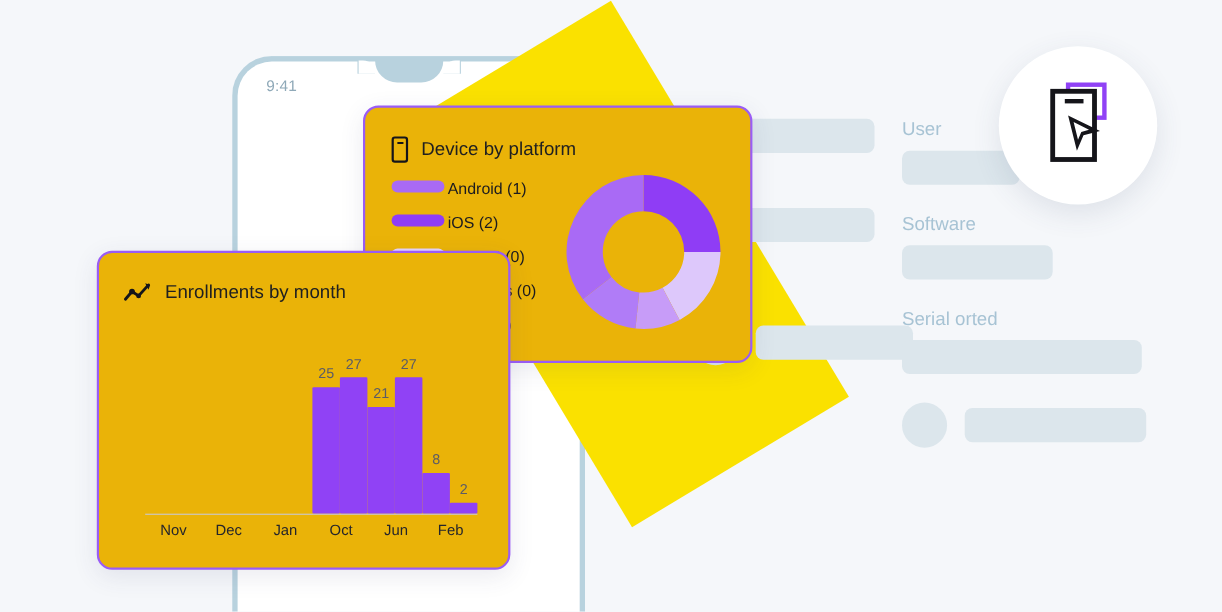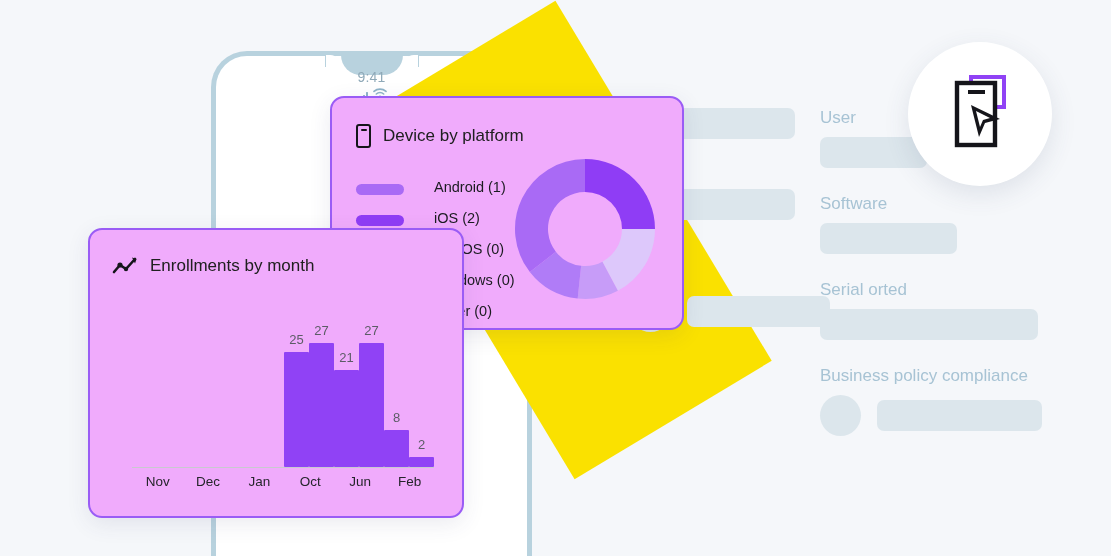--- a/index.html
+++ b/index.html
@@ -29,21 +29,20 @@
   .phone-notch::before, .phone-notch::after{
     content:""; position:absolute; top:0; width:16px; height:12px;
     background:#ffffff;
   }
   .phone-notch::before{ left:-15px; border-radius:0 14px 0 0; box-shadow:-1px 0 0 0 #b8d2de; }
   .phone-notch::after { right:-15px; border-radius:14px 0 0 0; box-shadow: 1px 0 0 0 #b8d2de; }
   .phone-status {
     position:absolute; top:13px; left:0; right:0;
     display:flex; align-items:center; justify-content:space-between;
     padding:0 26px;
-    flex-direction:column;
   }
   .phone-time { font-size:14px; color:#8fa9b8; letter-spacing:.2px; }
   .phone-icons { display:flex; align-items:flex-end; gap:5px; }
   .sig { display:flex; align-items:flex-end; gap:1.5px; height:11px; }
   .sig i { display:block; width:2px; background:#8fb4c8; border-radius:.5px; }
   .sig i:nth-child(1){height:4px}.sig i:nth-child(2){height:6px}
   .sig i:nth-child(3){height:8px}.sig i:nth-child(4){height:11px}
 
   
   .yellow-band {
@@ -64,21 +63,21 @@
   .compliance-row { display:flex; align-items:center; gap:16px; }
   .skel-circle { width:41px; height:41px; border-radius:50%; background:#dce6ec; flex:0 0 auto; }
 
   
   .mid-panel { position:absolute; left:630px; top:108px; width:200px; }
   .mid-panel .field-label { color:#a7c3d4; font-size:17px; }
 
   
   .card {
     position:absolute;
-    background:#f0abfc;
+    background:#eab308;
     border:2px solid #9a5cf5;
     border-radius:14px;
     box-shadow:0 6px 22px rgba(60,60,110,.10);
   }
   .card-donut { left:330px; top:96px; width:354px; height:234px; }
   .card-bars  { left:88px;  top:228px; width:376px; height:290px; }
 
   .card-head { display:flex; align-items:center; gap:12px; }
   .card-title { font-size:17px; color:#202020; font-weight:400; }
 
@@ -90,21 +89,21 @@
   }
   .ico-phone::after{
     content:""; position:absolute; left:50%; top:2.5px; transform:translateX(-50%);
     width:6px; height:2px; background:#15151a; border-radius:1px;
   }
   
   .ico-trend { width:26px; height:20px; flex:0 0 auto; }
 
   
   .legend { position:absolute; left:24px; top:66px; }
-  .legend-row { display:flex; align-items:flex-end; gap:30px; height:31px; }
+  .legend-row { display:flex; align-items:flex-start; gap:3px; height:31px; }
   .swatch { width:48px; height:11px; border-radius:6px; flex:0 0 auto; }
   .legend-label { font-size:14.5px; color:#1b1b20; }
 
   .donut-wrap { position:absolute; right:24px; top:58px; width:146px; height:146px; }
 
   
   .bars-head { position:absolute; left:22px; top:26px; }
   .plot { position:absolute; left:24px; top:72px; right:22px; bottom:22px; }
   .axis {
     position:absolute; left:18px; right:6px; bottom:26px;
@@ -185,21 +184,20 @@
     </div>
     <div class="field">
       <div class="field-label">Software</div>
       <div class="skel w2"></div>
     </div>
     <div class="field">
       <div class="field-label">Serial orted</div>
       <div class="skel w3"></div>
     </div>
     <div class="field">
-      <div class="field-label">Business policy compliance</div>
       <div class="compliance-row">
         <div class="skel-circle"></div>
         <div class="skel w4"></div>
       </div>
     </div>
   </div>
 
   <div class="card card-donut">
     <div class="card-head" style="position:absolute;left:24px;top:26px;">
       <span class="ico-phone"></span>

